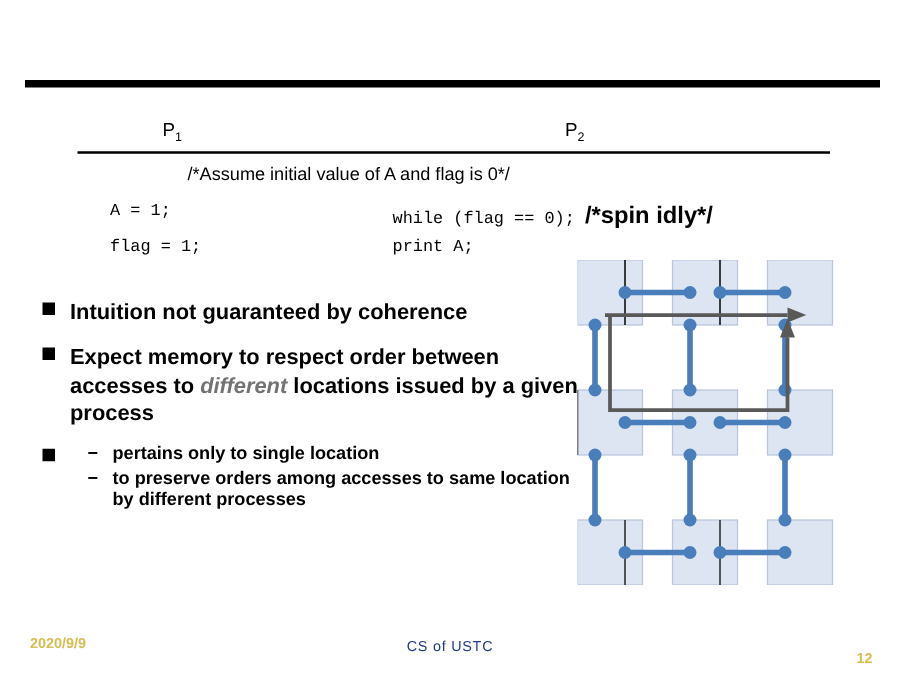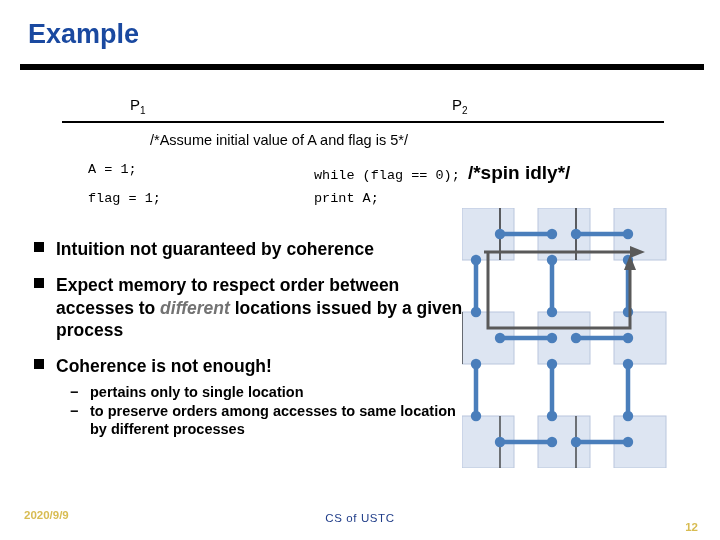--- a/index.html
+++ b/index.html
@@ -183,34 +183,33 @@
     font-weight: bold;
     color: #d8bc52;
     margin-top: 12px;
   }
 </style>
 </head>
 <body>
 
 <div id="slide">
 
-  <div id="title">Example</div>
   <div id="title-rule"></div>
 
   <div id="proc-head">
     <div class="plabel" id="p1-label">
       <span>P</span><sub>1</sub>
     </div>
     <div class="plabel" id="p2-label">
       <span>P</span><sub>2</sub>
     </div>
     <div id="proc-rule"></div>
   </div>
 
-  <div id="comment-line">/*Assume initial value of A and  flag is 5*/</div>
+  <div id="comment-line">/*Assume initial value of A and  flag is 0*/</div>
 
   <div class="code-row code-col1" id="row1">A = 1;</div>
   <div class="code-row code-col2" style="top:162px;"><span>while (flag == 0); </span><span class="inline-comment">/*spin idly*/</span></div>
 
   <div class="code-row code-col1" id="row2">flag = 1;</div>
   <div class="code-row code-col2" style="top:191px;">print A;</div>
 
   <svg id="mesh" viewBox="0 0 242 260" width="242" height="260">
     <g>
 
@@ -295,21 +294,21 @@
 
     <div class="b1">
       <span class="marker"></span><span>Intuition not guaranteed by coherence</span>
     </div>
 
     <div class="b1">
       <span class="marker"></span><span>Expect memory to respect order between accesses to </span><span class="green-em">different</span><span> locations issued by a given process</span>
     </div>
 
     <div class="b1" style="margin-bottom:6px;">
-      <span class="marker"></span><span>Coherence is not enough!</span>
+      <span class="marker"></span>
     </div>
 
     <div class="sublist">
       <div class="b2">
         <span class="dash">−</span><span>pertains only to single location</span>
       </div>
       <div class="b2">
         <span class="dash">−</span><span>to preserve orders among accesses to same location by different processes</span>
       </div>
     </div>

